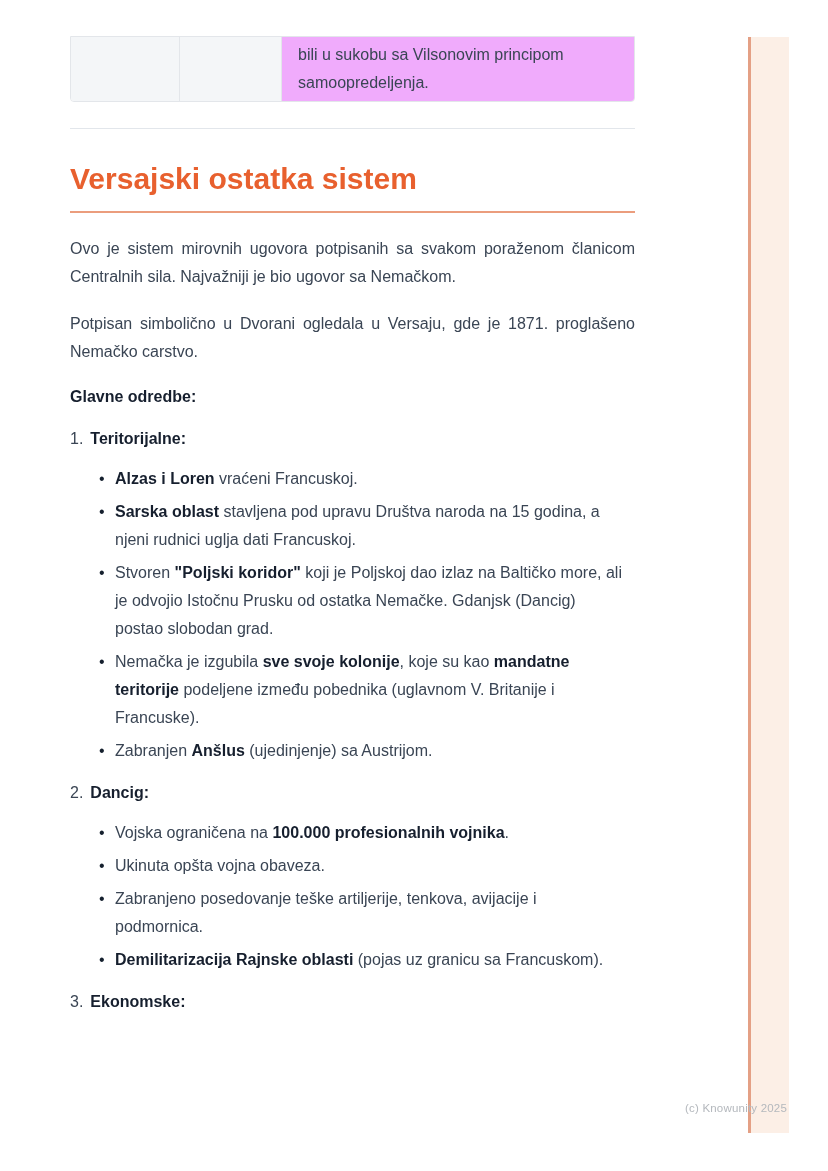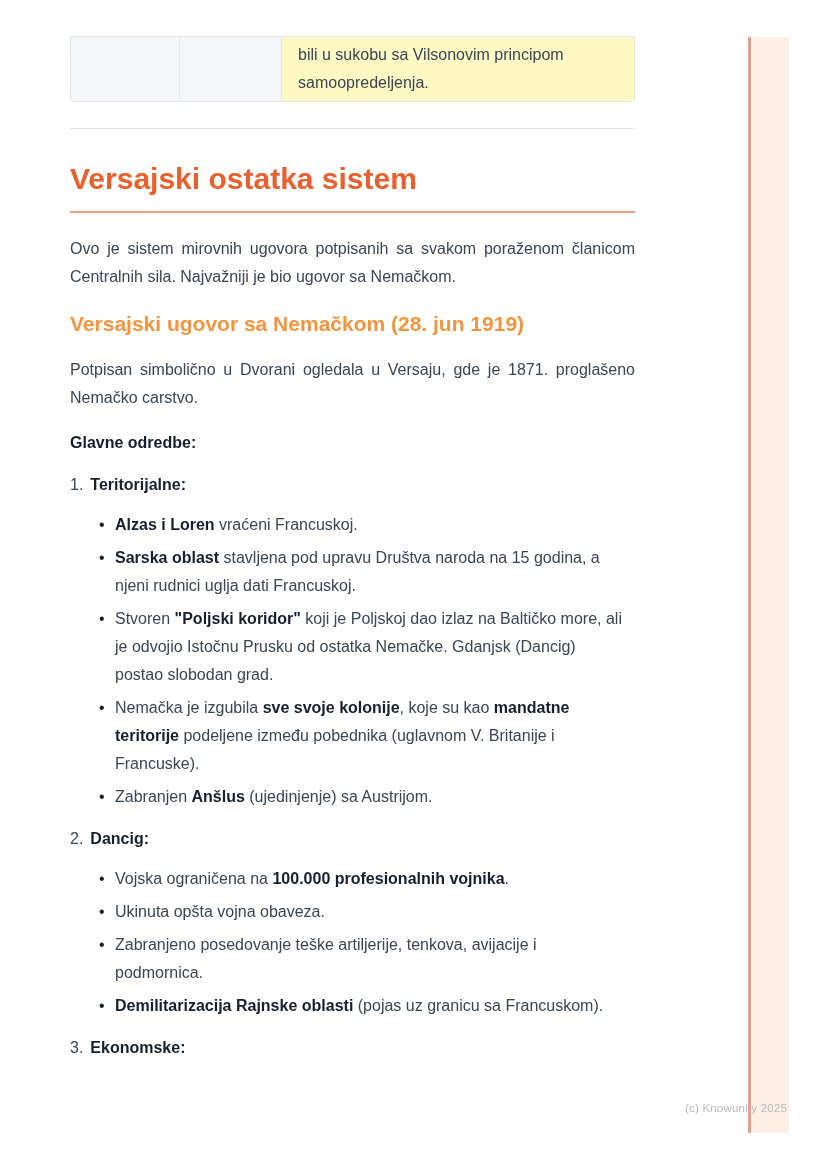--- a/index.html
+++ b/index.html
@@ -29,21 +29,21 @@
     overflow:hidden;
   }
   .tbl .cell{
     min-height:64px;
     padding:4px 16px;
     font-size:16px;
     line-height:28px;
     background:#f4f6f8;
   }
   .tbl .cell + .cell{border-left:1px solid #e3e6ea;}
-  .tbl .cell.txt{background:#fef9c3;}
+  .tbl .cell.txt{background:#f0abfc;}
 
   hr.divider{
     border:none;
     border-top:1px solid #e2e6eb;
     margin:26px 0 0;
   }
 
   h1{
     margin:31px 0 0;
     font-size:30px;
@@ -125,21 +125,20 @@
     <div class="cell"></div>
     <div class="cell txt">bili u sukobu sa Vilsonovim principom samoopredeljenja.</div>
   </div>
 
   <hr class="divider">
 
   <h1>Versajski ostatka sistem</h1>
 
   <p class="just">Ovo je sistem mirovnih ugovora potpisanih sa svakom poraženom članicom Centralnih sila. Najvažniji je bio ugovor sa Nemačkom.</p>
 
-  <h2>Versajski ugovor sa Nemačkom (28. jun 1919)</h2>
 
   <p class="just after-h2">Potpisan simbolično u Dvorani ogledala u Versaju, gde je 1871. proglašeno Nemačko carstvo.</p>
 
   <p class="lead"><strong>Glavne odredbe:</strong></p>
 
   <div id="provisions">
   <div class="oli">
     <span class="num">1.</span><strong class="ititle">Teritorijalne:</strong>
     <ul>
   <li><span><strong>Alzas i Loren</strong> vraćeni Francuskoj.</span></li>

